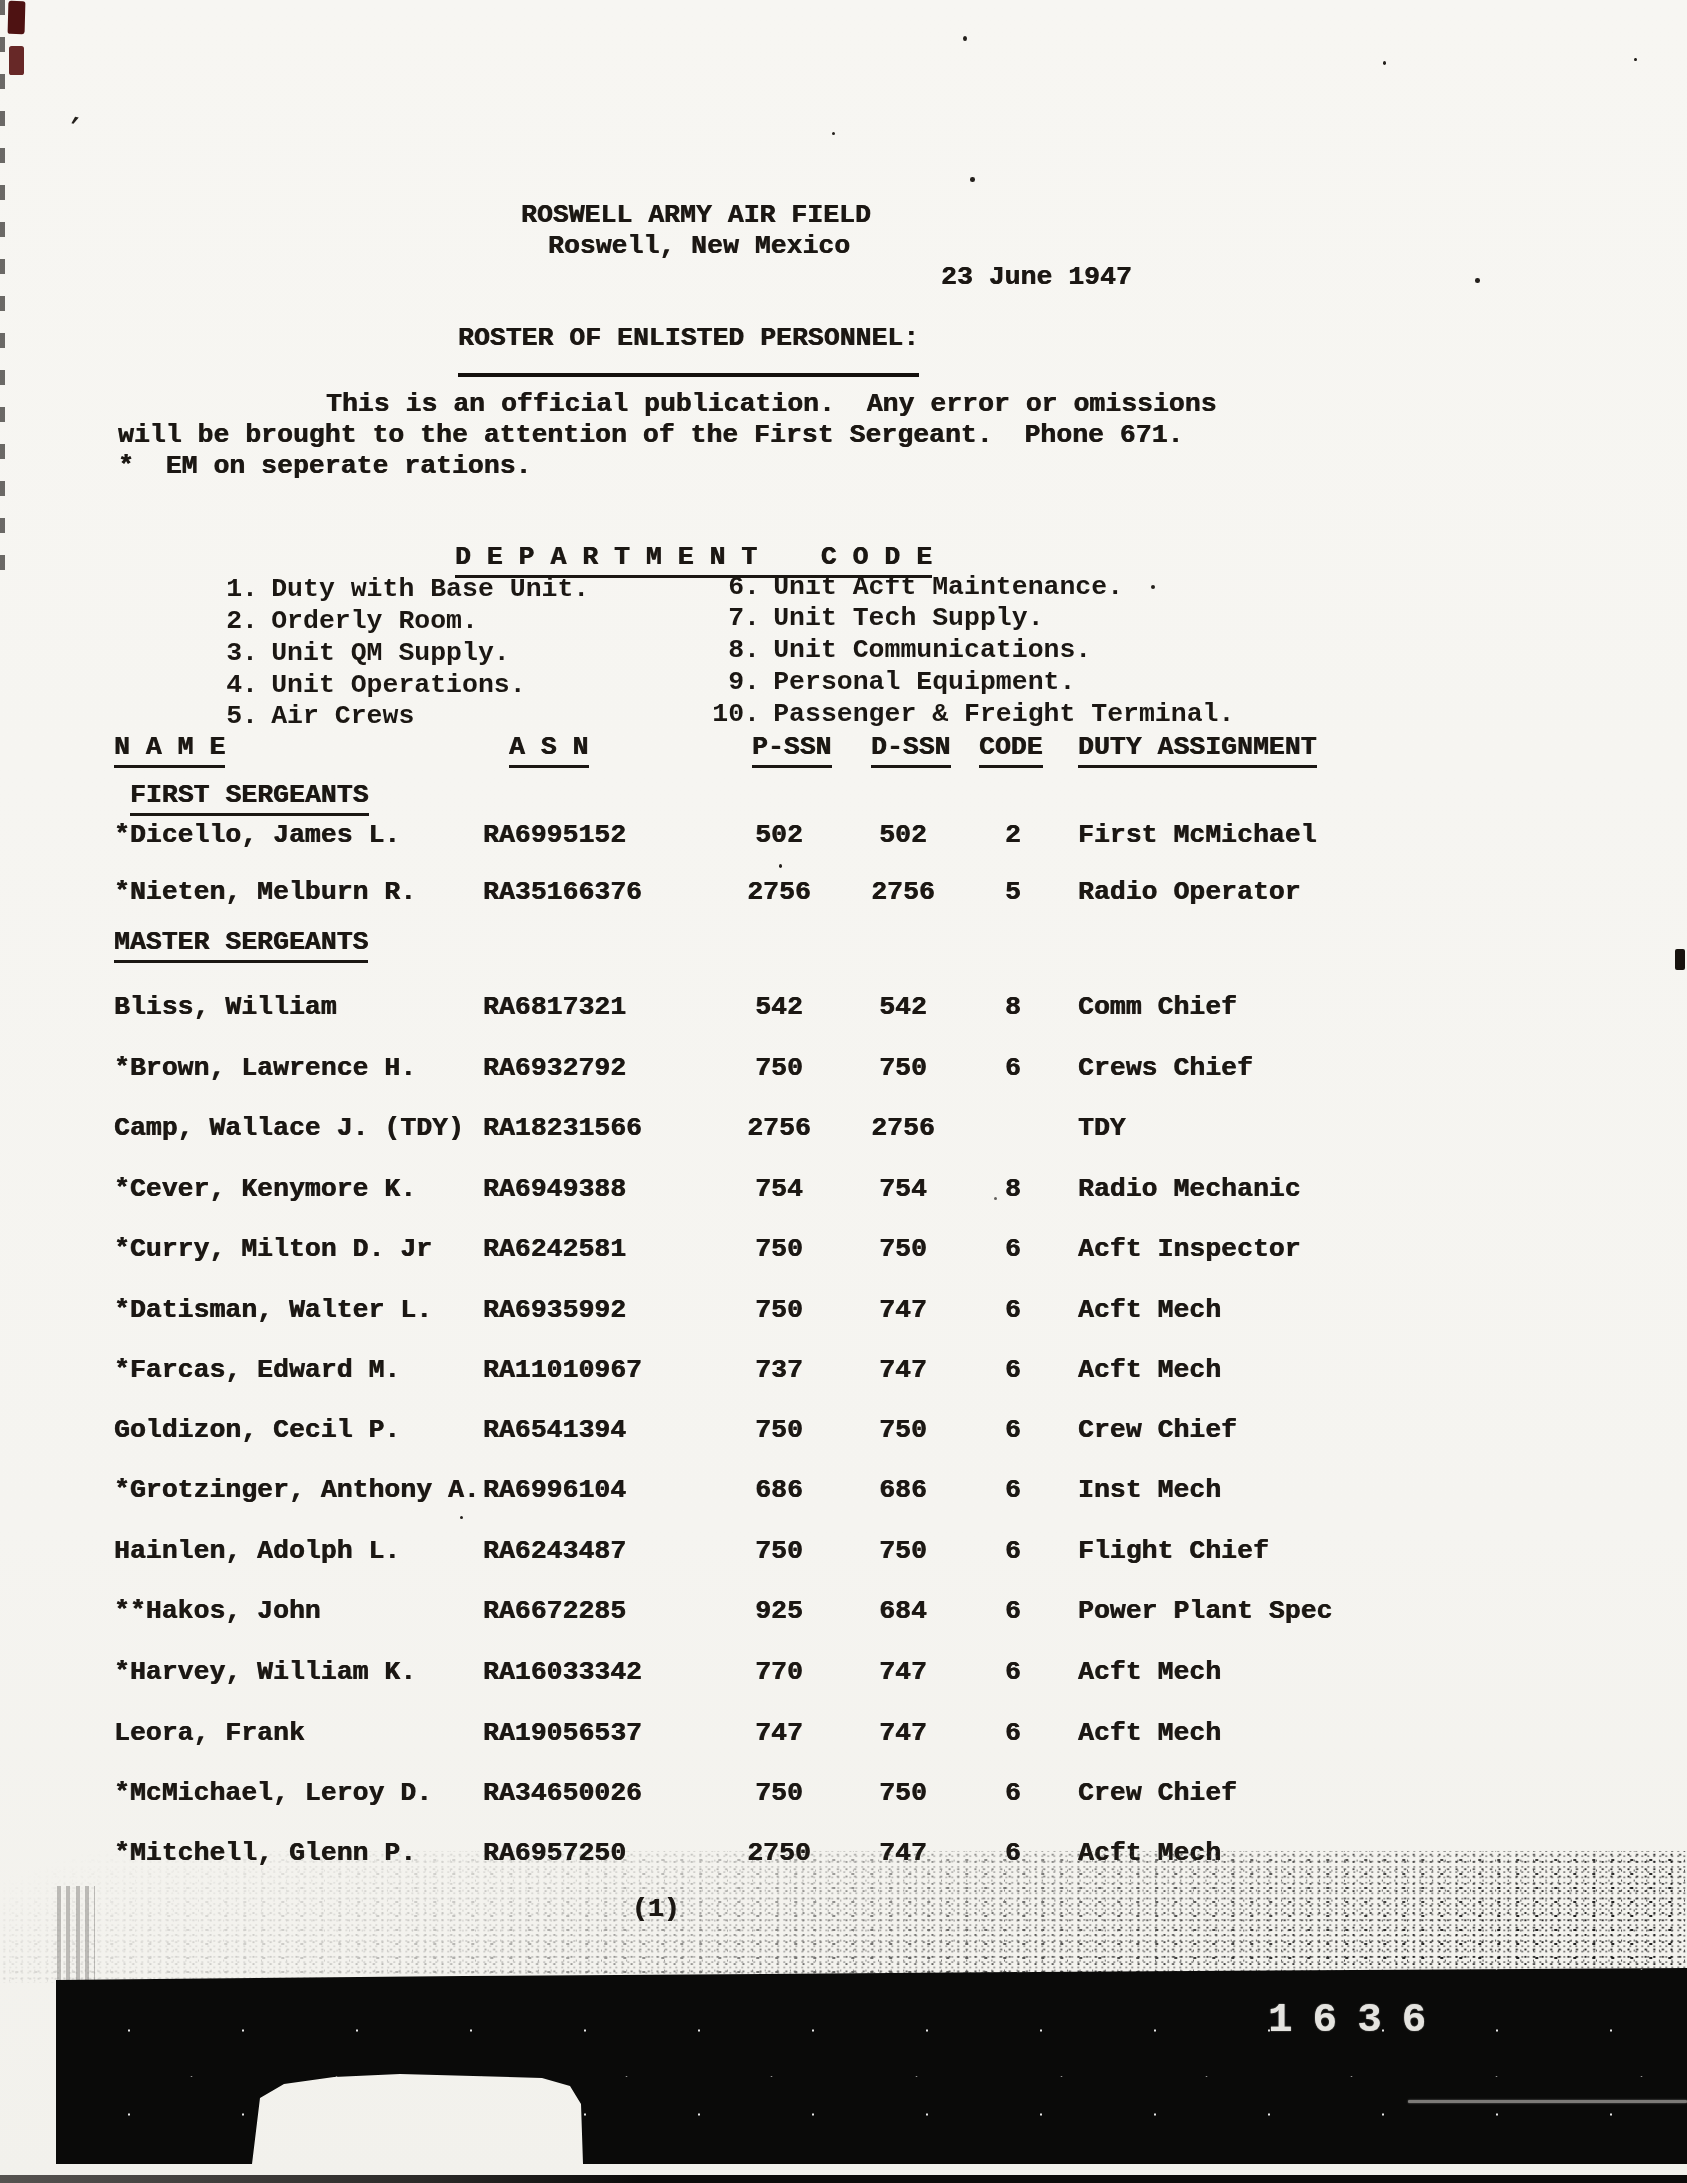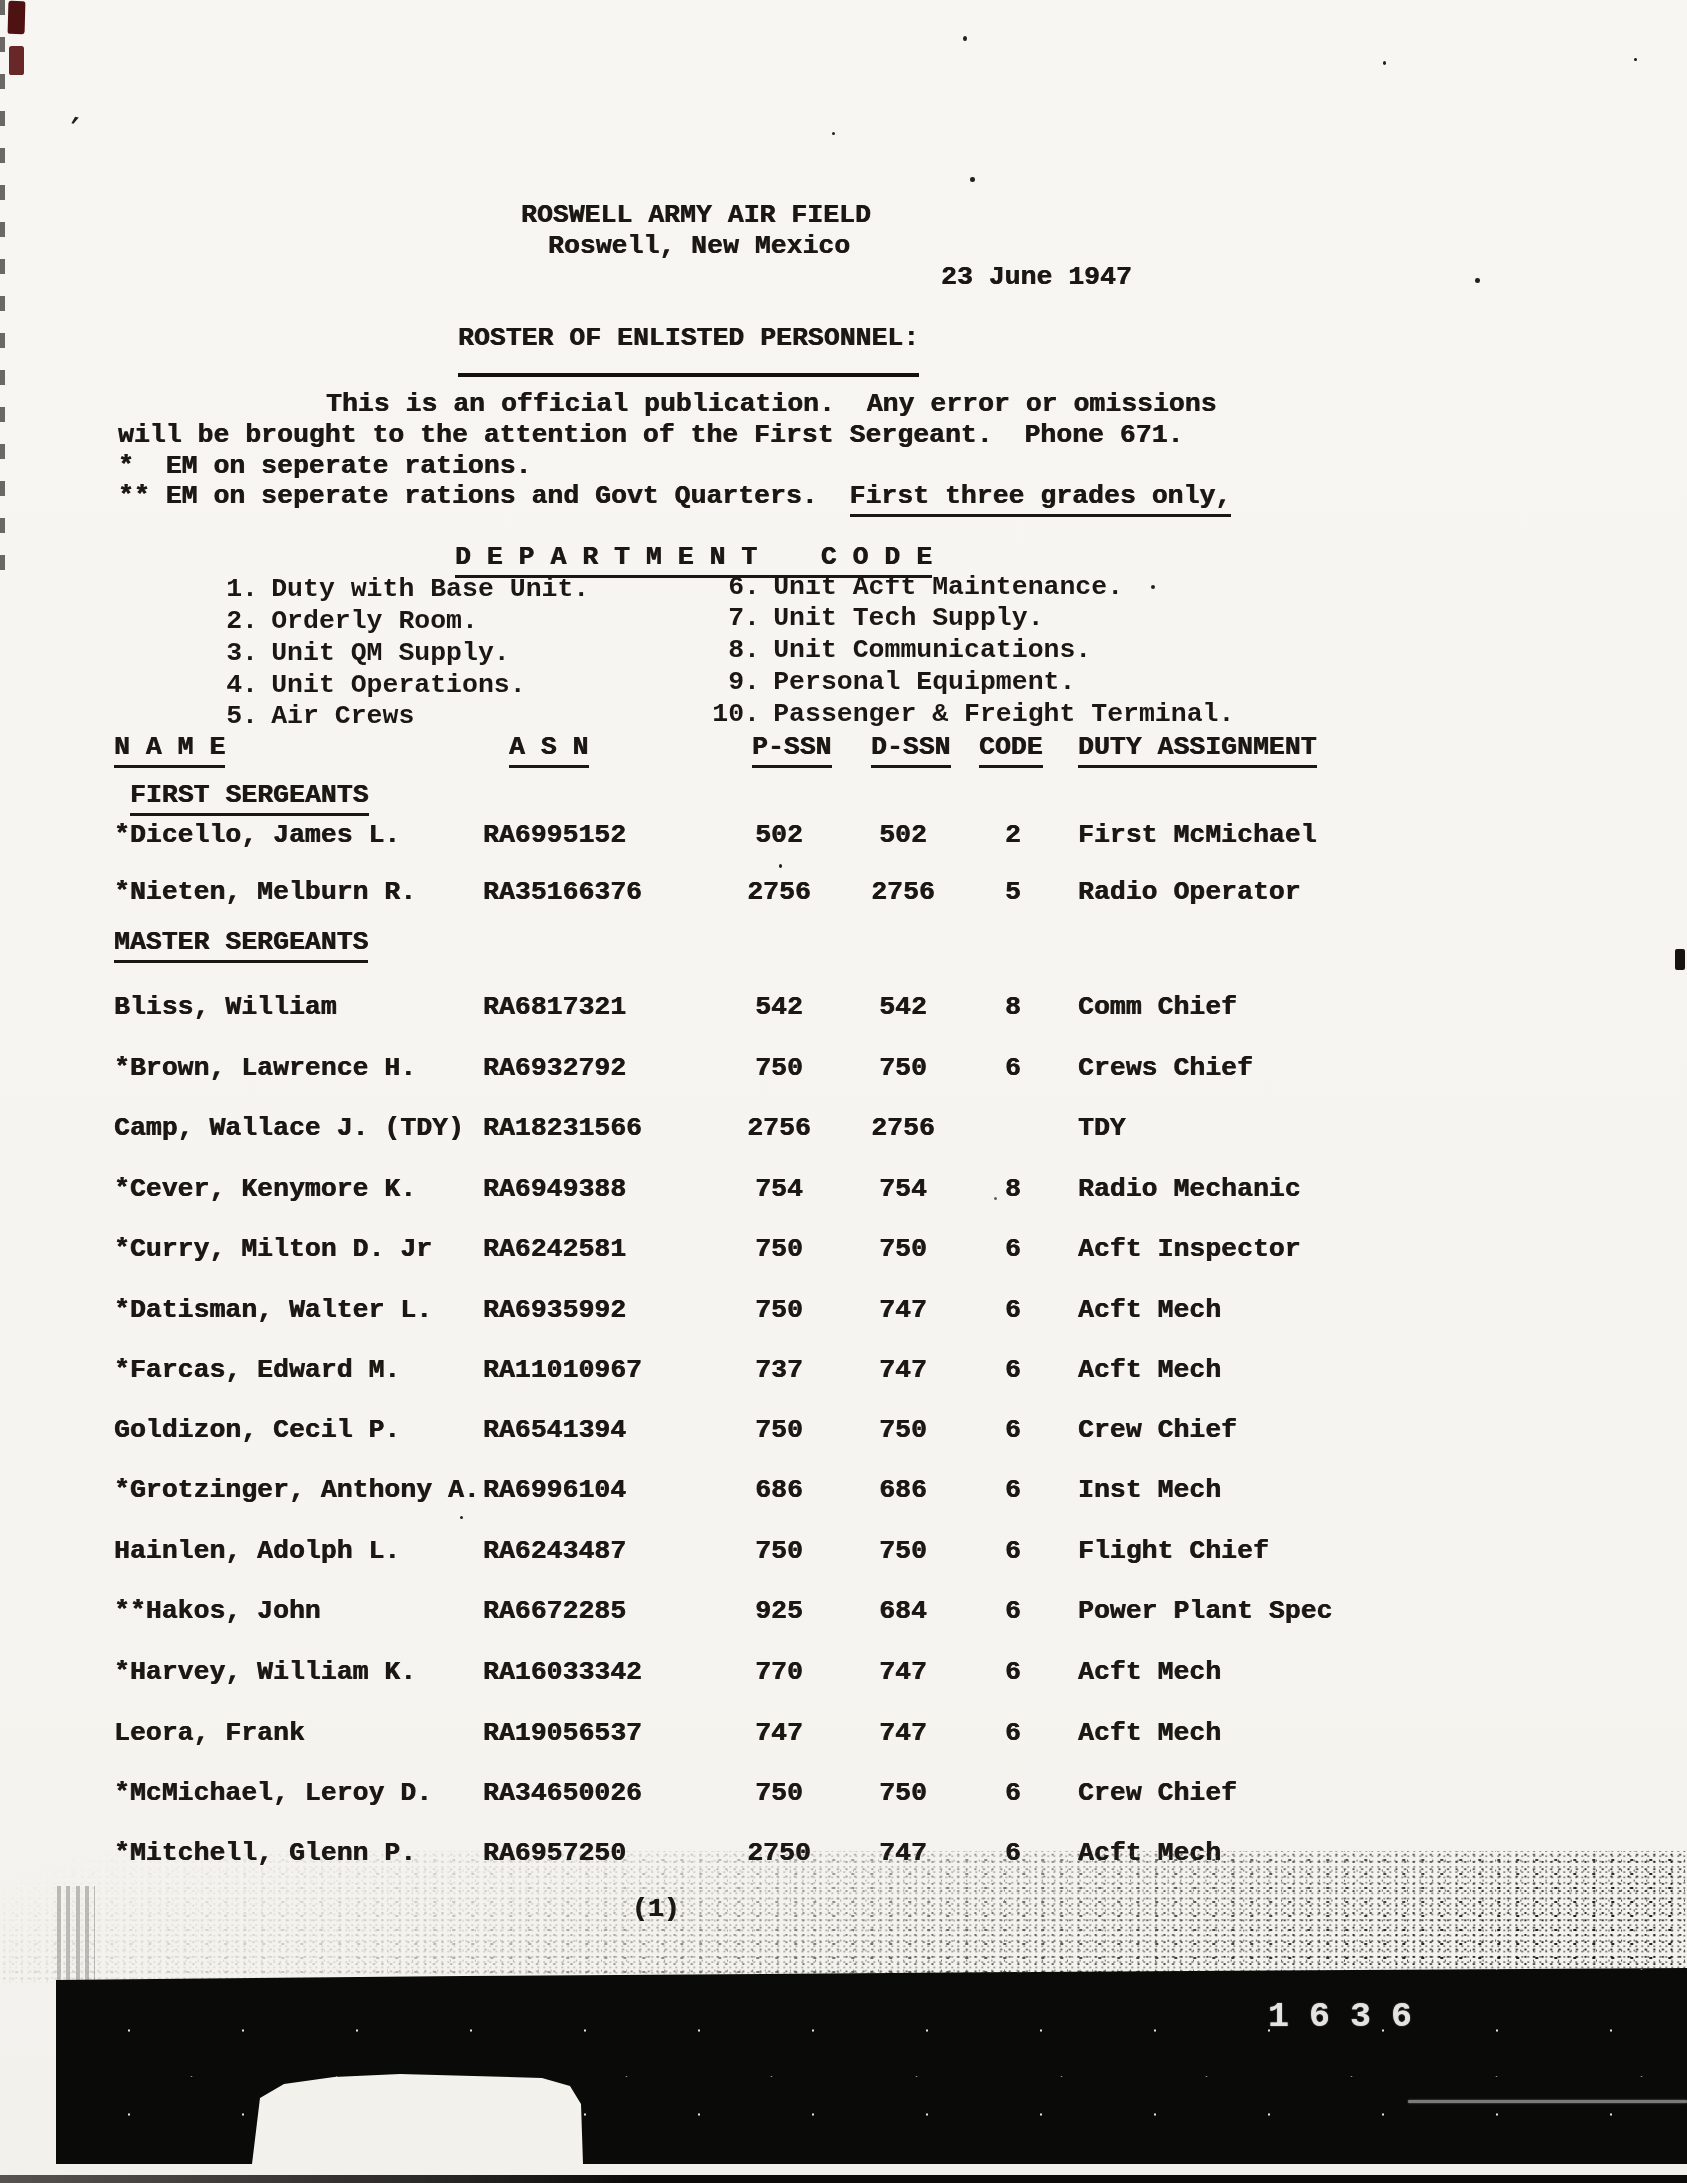--- a/index.html
+++ b/index.html
@@ -54,21 +54,21 @@
   .black-band { position:absolute; left:56px; top:1968px; width:1631px; height:196px; background:#0a0a09;
     clip-path:polygon(0 12px, 408px 8px, 979px 4px, 1631px 0, 1631px 196px, 527px 196px, 525px 136px, 514px 118px, 486px 110px, 344px 106px, 278px 109px, 228px 116px, 204px 130px, 196px 196px, 0 196px); }
   .band-dots { position:absolute; left:0; top:0; width:100%; height:100%;
     background-image:
       radial-gradient(rgba(255,255,255,.9) 0.9px, transparent 1.4px),
       radial-gradient(rgba(255,255,255,.55) 0.7px, transparent 1.1px);
     background-size:114px 84px, 145px 107px; background-position:16px 20.5px, 63px 55px; }
   .band-streak { position:absolute; left:1408px; top:2100px; width:279px; height:3.3px; background:#9a9894; opacity:.8; border-radius:1.3px; box-shadow:0 0 2px #9a9894; }
   .bottom-strip { position:absolute; left:0; top:2175px; width:1687px; height:8px;
     background:linear-gradient(90deg, #565350 0%, #2c2a28 25%, #0c0b0a 38%, #0c0b0a 100%); }
-  .stamp { position:absolute; left:1268px; top:1997px; color:#e4e3df; font-size:35px; letter-spacing:20px; white-space:pre;
+  .stamp { position:absolute; left:1268px; top:1997px; color:#e4e3df; font-size:41px; letter-spacing:20px; white-space:pre;
     text-shadow:0 0 1.3px rgba(228,227,223,.8); }
   .page-num { position:absolute; left:632px; top:1895px; z-index:5; }
 </style>
 </head>
 <body>
 
 <div class="page">
 
   <div class="edge-dashes"></div>
   <div class="red-mark-a"></div>
@@ -88,21 +88,20 @@
 
   <span class="t" style="left:521px;top:201px;">ROSWELL ARMY AIR FIELD</span>
   <span class="t" style="left:548px;top:232px;">Roswell, New Mexico</span>
   <span class="t" style="left:941px;top:263px;">23 June 1947</span>
 
   <span class="t" style="left:458px;top:324px;"><span class="u2">ROSTER OF ENLISTED PERSONNEL:</span></span>
 
   <span class="t" style="left:326px;top:390px;">This is an official publication.  Any error or omissions</span>
   <span class="t" style="left:118px;top:421px;">will be brought to the attention of the First Sergeant.  Phone 671.</span>
   <span class="t" style="left:118px;top:452px;">*  EM on seperate rations.</span>
-  <span class="t" style="left:118px;top:482px;"><span>** EM on seperate rations and Govt Quarters.  </span><span class="u">First three grades only,</span></span>
 
   <span class="t" style="left:455px;top:543px;"><span class="u">D E P A R T M E N T    C O D E</span></span>
   <div id="dept-left-col">
       <div class="dept-line" style="left: 195px; top: 574px;"><span class="dept-num">1.</span><span class="dept-label">Duty with Base Unit.</span></div>
       <div class="dept-line" style="left: 195px; top: 606px;"><span class="dept-num">2.</span><span class="dept-label">Orderly Room.</span></div>
       <div class="dept-line" style="left: 195px; top: 638px;"><span class="dept-num">3.</span><span class="dept-label">Unit QM Supply.</span></div>
       <div class="dept-line" style="left: 195px; top: 670px;"><span class="dept-num">4.</span><span class="dept-label">Unit Operations.</span></div>
       <div class="dept-line" style="left: 195px; top: 701px;"><span class="dept-num">5.</span><span class="dept-label">Air Crews</span></div>
     </div>
   <div id="dept-right-col">

